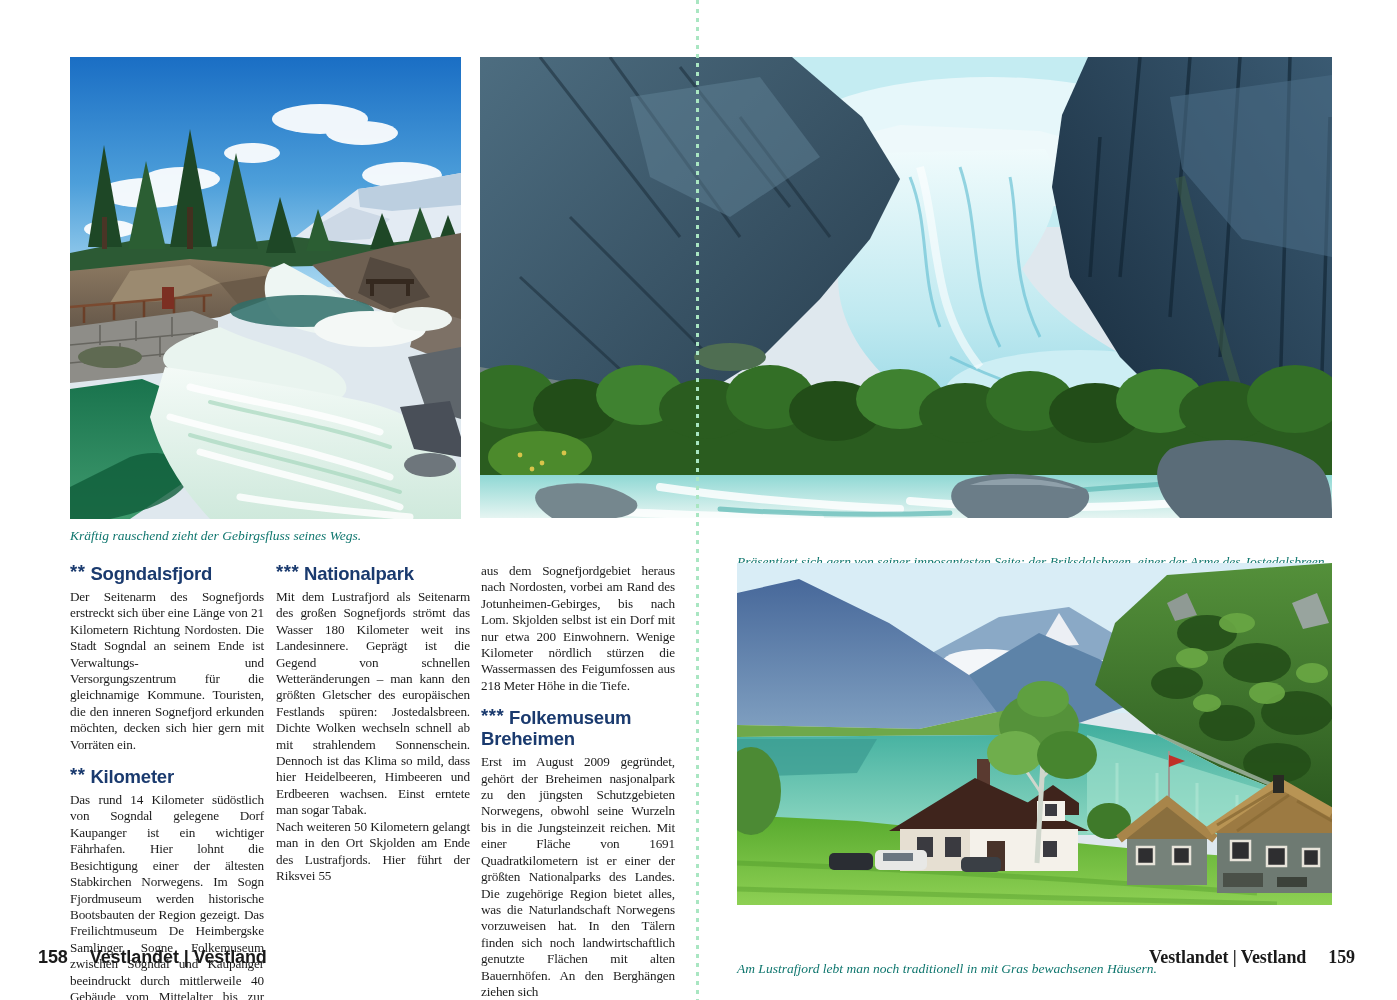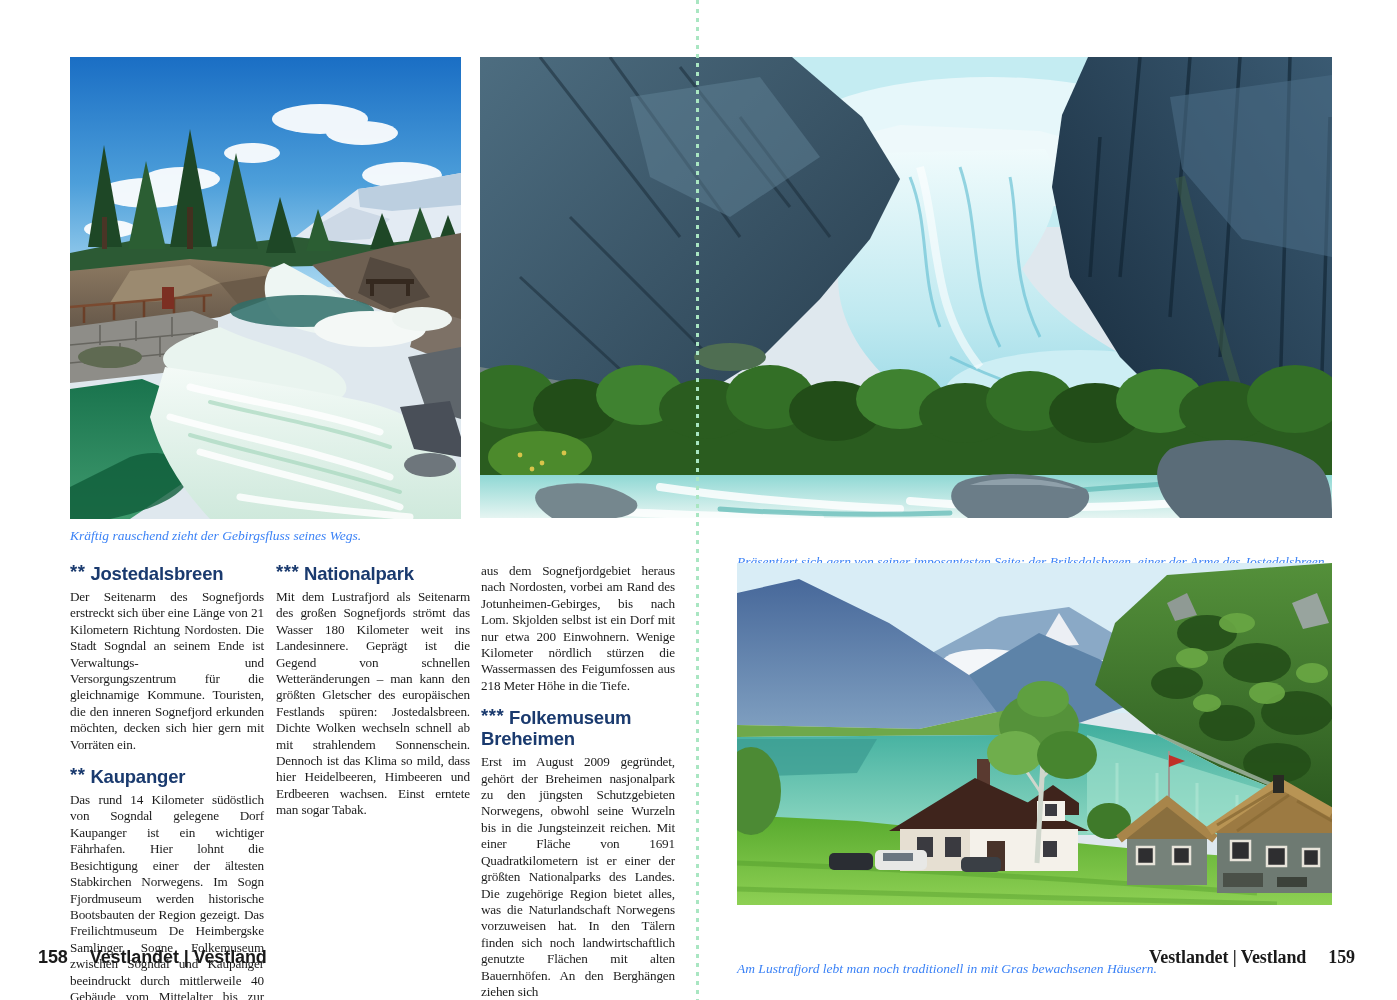--- a/index.html
+++ b/index.html
@@ -5,21 +5,21 @@
   * { margin:0; padding:0; box-sizing:border-box; }
   html,body { background:#ffffff; }
   body {
     width:1397px; height:1000px; position:relative; overflow:hidden;
     font-family:"Liberation Serif", serif; color:#1e1e1e;
   }
   .photo { position:absolute; overflow:hidden; background:#dfe8ee; }
   .photo svg { display:block; width:100%; height:100%; }
   .caption {
     position:absolute; font-family:"Liberation Serif", serif; font-style:italic;
-    font-size:13.5px; color:#3b82f6; white-space:nowrap;
+    font-size:13.5px; color:#0f766e; white-space:nowrap;
   }
   .col {
     position:absolute; top:563px; width:194px;
     font-size:13.2px; line-height:16.4px; letter-spacing:-0.15px;
     text-align:justify; text-justify:inter-word; hyphens:auto; color:#1c1c1c;
   }
   .col p { margin:0; }
   .head {
     font-family:"Liberation Sans", sans-serif; font-weight:bold;
     font-size:18.5px; line-height:21px; color:#1a3a6e;
@@ -391,29 +391,30 @@
       <rect x="530" y="284" width="19" height="19" fill="#2e2e30" stroke="#e8e4da" stroke-width="2.5"></rect>
       <rect x="566" y="286" width="16" height="17" fill="#2e2e30" stroke="#e8e4da" stroke-width="2.5"></rect>
       <rect x="486" y="310" width="40" height="14" fill="#4a5048"></rect>
       <rect x="540" y="314" width="30" height="10" fill="#3c423a"></rect>
     </g>
   </svg>
 </figure>
 <figcaption class="caption" style="left:737px; top:961px;">Am Lustrafjord lebt man noch traditionell in mit Gras bewachsenen Häusern.</figcaption>
 
 <div class="col" style="left:70px;">
-  <h3 class="head first"><span class="stars">**</span><span>Jostedalsbreen</span></h3>
+  <h3 class="head first"><span class="stars">**</span><span>Sogndalsfjord</span></h3>
   <p>Der Seitenarm des Sognefjords erstreckt sich über eine Länge von 21 Kilometern Richtung Nordosten. Die Stadt Sogndal an seinem Ende ist Verwaltungs- und Versorgungszentrum für die gleichnamige Kommune. Touristen, die den inneren Sognefjord erkunden möchten, decken sich hier gern mit Vorräten ein.</p>
-  <h3 class="head"><span class="stars">**</span><span>Kaupanger</span></h3>
+  <h3 class="head"><span class="stars">**</span><span>Kilometer</span></h3>
   <p>Das rund 14 Kilometer südöstlich von Sogndal gelegene Dorf Kaupanger ist ein wichtiger Fährhafen. Hier lohnt die Besichtigung einer der ältesten Stabkirchen Norwegens. Im Sogn Fjordmuseum werden historische Bootsbauten der Region gezeigt. Das Freilichtmuseum De Heimbergske Samlinger Sogne Folkemuseum zwischen Sogndal und Kaupanger beeindruckt durch mittlerweile 40 Gebäude vom Mittelalter bis zur Gegenwart.</p>
 </div>
 
 <div class="col" style="left:276px;">
   <h3 class="head first"><span class="stars">***</span><span>Nationalpark</span></h3>
   <p>Mit dem Lustrafjord als Seitenarm des großen Sognefjords strömt das Wasser 180 Kilometer weit ins Landesinnere. Geprägt ist die Gegend von schnellen Wetteränderungen – man kann den größten Gletscher des europäischen Festlands spüren: Jostedalsbreen. Dichte Wolken wechseln schnell ab mit strahlendem Sonnenschein. Dennoch ist das Klima so mild, dass hier Heidelbeeren, Himbeeren und Erdbeeren wachsen. Einst erntete man sogar Tabak.</p>
+  <p>Nach weiteren 50 Kilometern gelangt man in den Ort Skjolden am Ende des Lustrafjords. Hier führt der Riksvei 55</p>
 </div>
 
 <div class="col" style="left:481px;">
   <p>aus dem Sognefjordgebiet heraus nach Nordosten, vorbei am Rand des Jotunheimen-Gebirges, bis nach Lom. Skjolden selbst ist ein Dorf mit nur etwa 200 Einwohnern. Wenige Kilometer nördlich stürzen die Wassermassen des Feigumfossen aus 218 Meter Höhe in die Tiefe.</p>
   <h3 class="head"><span class="stars">***</span><span>Folkemuseum Breheimen</span></h3>
   <p>Erst im August 2009 gegründet, gehört der Breheimen nasjonalpark zu den jüngsten Schutzgebieten Norwegens, obwohl seine Wurzeln bis in die Jungsteinzeit reichen. Mit einer Fläche von 1691 Quadratkilometern ist er einer der größten Nationalparks des Landes. Die zugehörige Region bietet alles, was die Naturlandschaft Norwegens vorzuweisen hat. In den Tälern finden sich noch landwirtschaftlich genutzte Flächen mit alten Bauernhöfen. An den Berghängen ziehen sich</p>
 </div>
 
 <div class="fold"></div>
 

